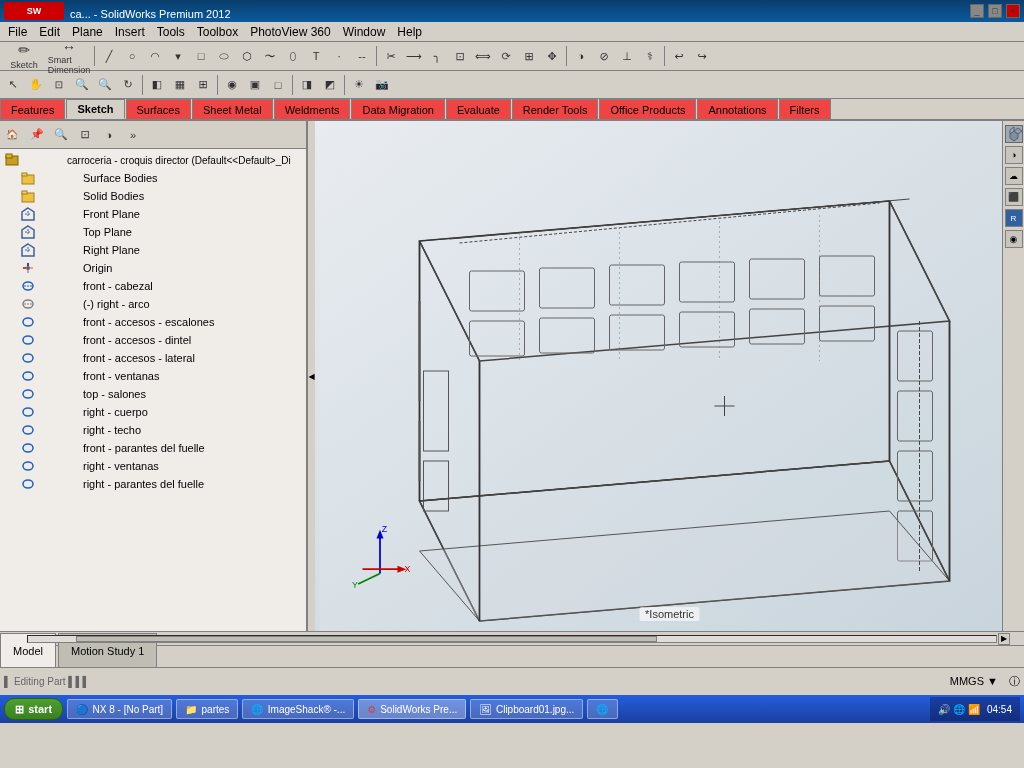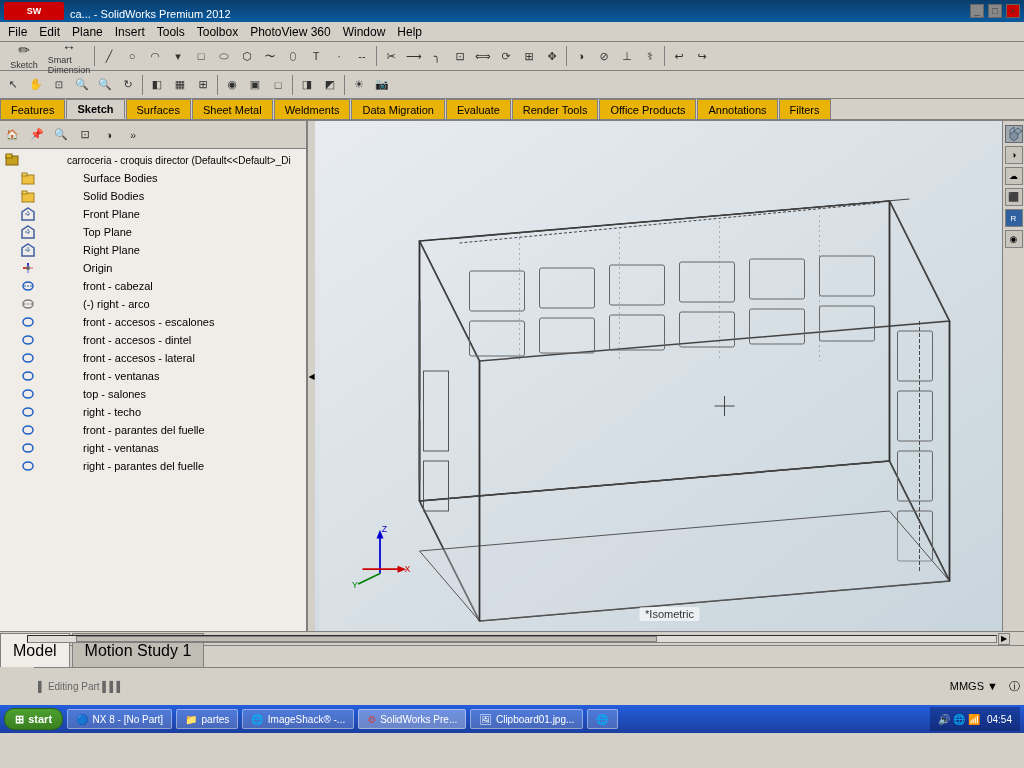--- a/index.html
+++ b/index.html
@@ -80,21 +80,21 @@
       display: flex;
       align-items: flex-end;
       border-bottom: 2px solid #808080;
     }
     .tab {
       padding: 2px 10px;
       font-size: 11px;
       cursor: pointer;
       border: 1px solid #808080;
       border-bottom: none;
-      background: #eab308;
+      background: #ef4444;
       margin-right: 1px;
       height: 20px;
       display: flex; align-items: center;
     }
     .tab.active {
       background: #d4d0c8;
       border-bottom: 1px solid #d4d0c8;
       font-weight: bold;
     }
 
@@ -194,42 +194,41 @@
       width: 18px; height: 18px;
       background: #c8c5bd;
       border: 1px solid #808080;
       display: flex; align-items: center; justify-content: center;
       cursor: pointer;
       font-size: 9px;
     }
 
     
     #status-bar {
-      height: 38px;
+      height: 28px;
       background: #d4d0c8;
       border-top: 1px solid #808080;
       display: flex;
       align-items: center;
       padding: 0 4px;
       font-size: 11px;
       justify-content: space-between;
-      margin-left: 34px;
     }
 
     
     #model-tabs {
       height: 22px;
       background: #d4d0c8;
       display: flex;
       align-items: flex-end;
       border-top: 1px solid #808080;
     }
     .model-tab {
       padding: 2px 12px;
-      font-size: 16px;
+      font-size: 11px;
       cursor: pointer;
       border: 1px solid #808080;
       border-bottom: none;
       background: #c0bdb5;
       margin-right: 2px;
       height: 34px;
       display: flex; align-items: center;
     }
     .model-tab.active {
       background: #f0ede8;
@@ -587,20 +586,28 @@
         <div class="tree-item tree-item-indent-1">
           <div class="tree-icon">
             <svg width="14" height="14" viewBox="0 0 14 14">
                 <ellipse cx="7" cy="7" rx="5" ry="4" fill="none" stroke="#2060c0" stroke-width="1.5"></ellipse>
               </svg>
           </div>
           <span>top - salones</span>
         </div>
 
 
+        <div class="tree-item tree-item-indent-1">
+          <div class="tree-icon">
+            <svg width="14" height="14" viewBox="0 0 14 14">
+                <ellipse cx="7" cy="7" rx="5" ry="4" fill="none" stroke="#2060c0" stroke-width="1.5"></ellipse>
+              </svg>
+          </div>
+          <span>right - cuerpo</span>
+        </div>
 
         <div class="tree-item tree-item-indent-1">
           <div class="tree-icon">
             <svg width="14" height="14" viewBox="0 0 14 14">
                 <ellipse cx="7" cy="7" rx="5" ry="4" fill="none" stroke="#2060c0" stroke-width="1.5"></ellipse>
               </svg>
           </div>
           <span>right - techo</span>
         </div>
 

